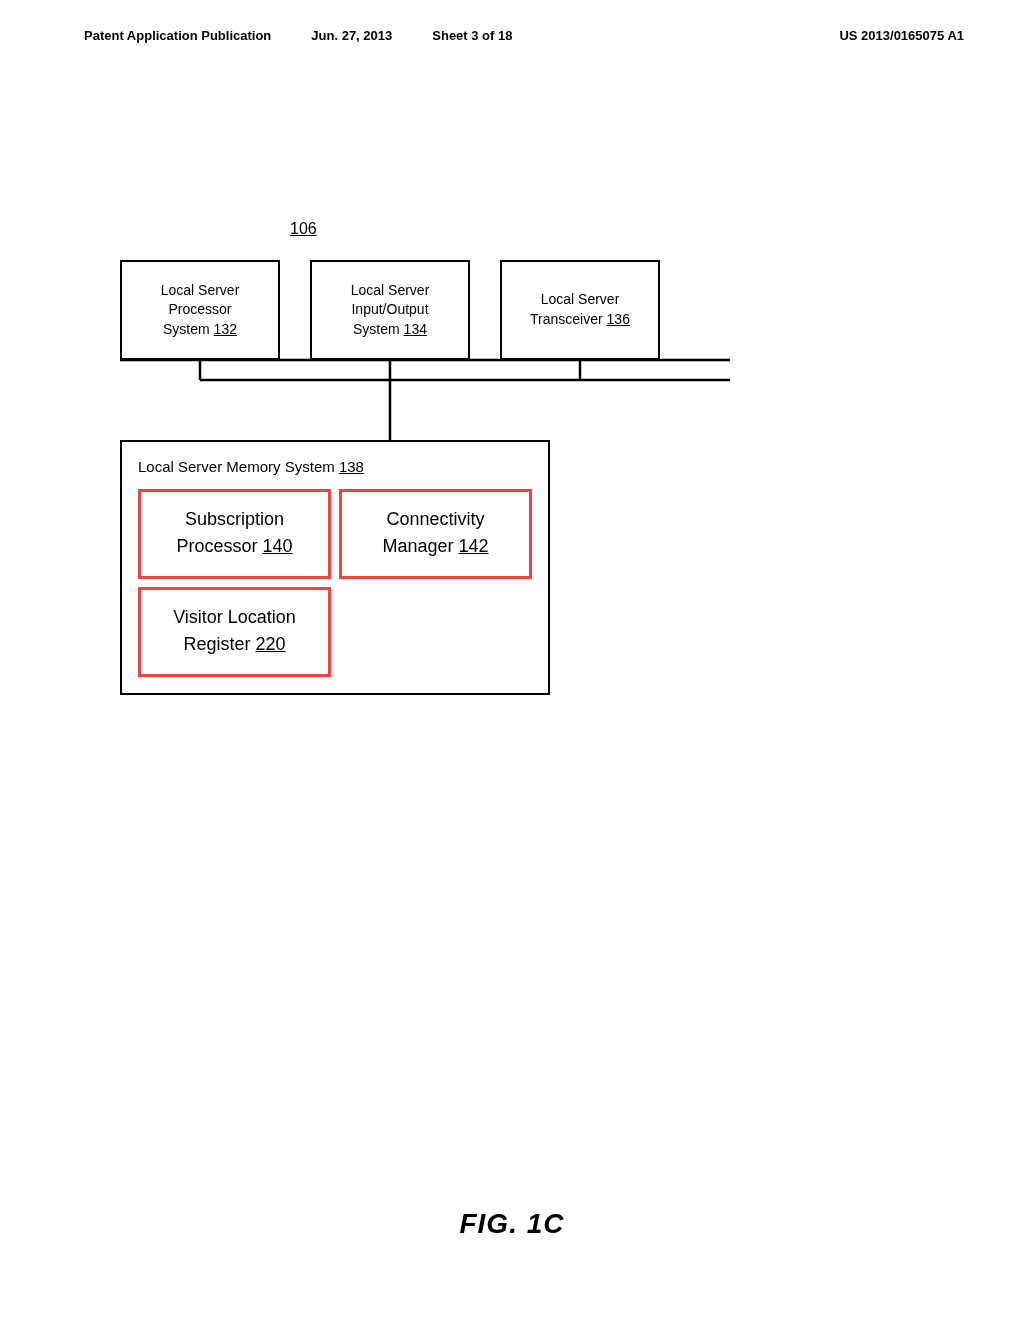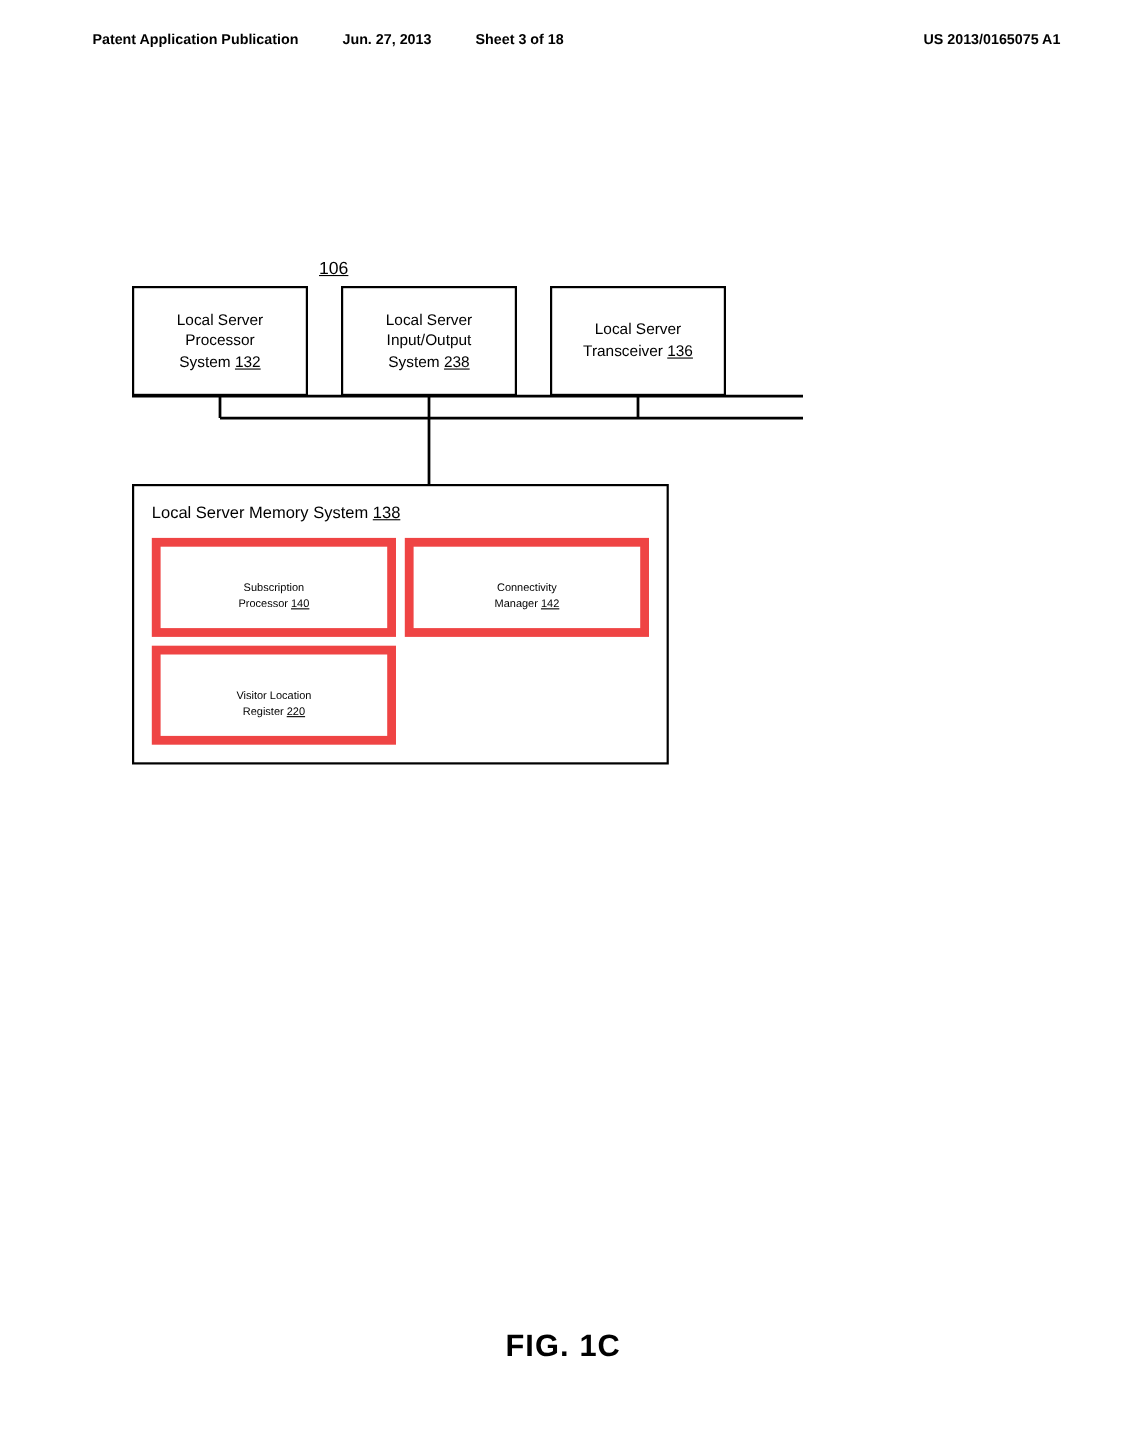--- a/index.html
+++ b/index.html
@@ -38,21 +38,21 @@
       position: absolute;
       top: 160px;
       left: 60px;
       right: 60px;
       bottom: 160px;
     }
 
     
     .ref-106 {
       position: absolute;
-      top: 76px;
+      top: 60px;
       left: 230px;
       font-size: 16px;
       text-decoration: underline;
     }
 
     
     .top-row {
       position: absolute;
       top: 100px;
       left: 60px;
@@ -92,21 +92,21 @@
       display: flex;
       align-items: center;
       justify-content: center;
     }
 
     
     .memory-system-outer {
       position: absolute;
       top: 280px;
       left: 60px;
-      width: 488px;
+      width: 430px;
       border: 2.5px solid #000;
       padding: 16px;
       background: #fff;
     }
 
     .memory-system-title {
       font-size: 15px;
       margin-bottom: 14px;
     }
 
@@ -114,41 +114,42 @@
       text-decoration: underline;
     }
 
     .inner-grid {
       display: grid;
       grid-template-columns: 1fr 1fr;
       gap: 8px;
     }
 
     .inner-box {
-      border: 8px solid #ef4444;
+      border: 3px solid #ef4444;
       padding: 14px 10px;
       text-align: center;
-      font-size: 10px;
+      font-size: 18px;
       line-height: 1.5;
       min-height: 90px;
       display: flex;
-      align-items: flex-end;
+      align-items: flex-start;
       justify-content: center;
     }
 
     
     .fig-caption {
       position: absolute;
       bottom: 80px;
       left: 0;
       right: 0;
       text-align: center;
       font-size: 28px;
       font-weight: bold;
       letter-spacing: 1px;
+      font-style: italic;
     }
 
     
     .connector-svg {
       position: absolute;
       top: 0;
       left: 0;
       width: 100%;
       height: 100%;
       pointer-events: none;
@@ -188,21 +189,21 @@
   <div class="top-row">
 
     <div class="box box-top-1">
       <div>
         Local Server<br>Processor<br>System <u>132</u>
       </div>
     </div>
 
     <div class="box box-top-2">
       <div>
-        Local Server<br>Input/Output<br>System <u>238</u>
+        Local Server<br>Input/Output<br>System <u>134</u>
       </div>
     </div>
 
     <div class="box box-top-3">
       <div>
         Local Server<br>Transceiver <u>136</u>
       </div>
     </div>
   </div>
 

